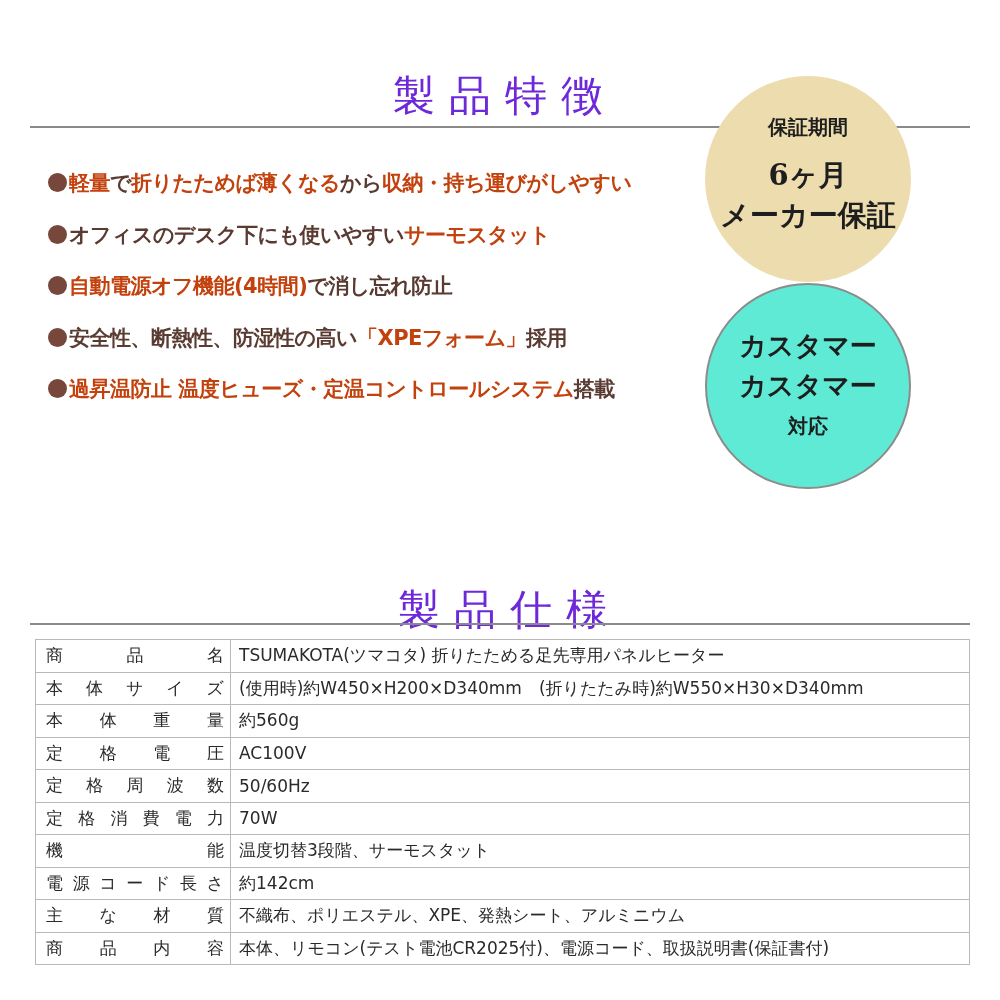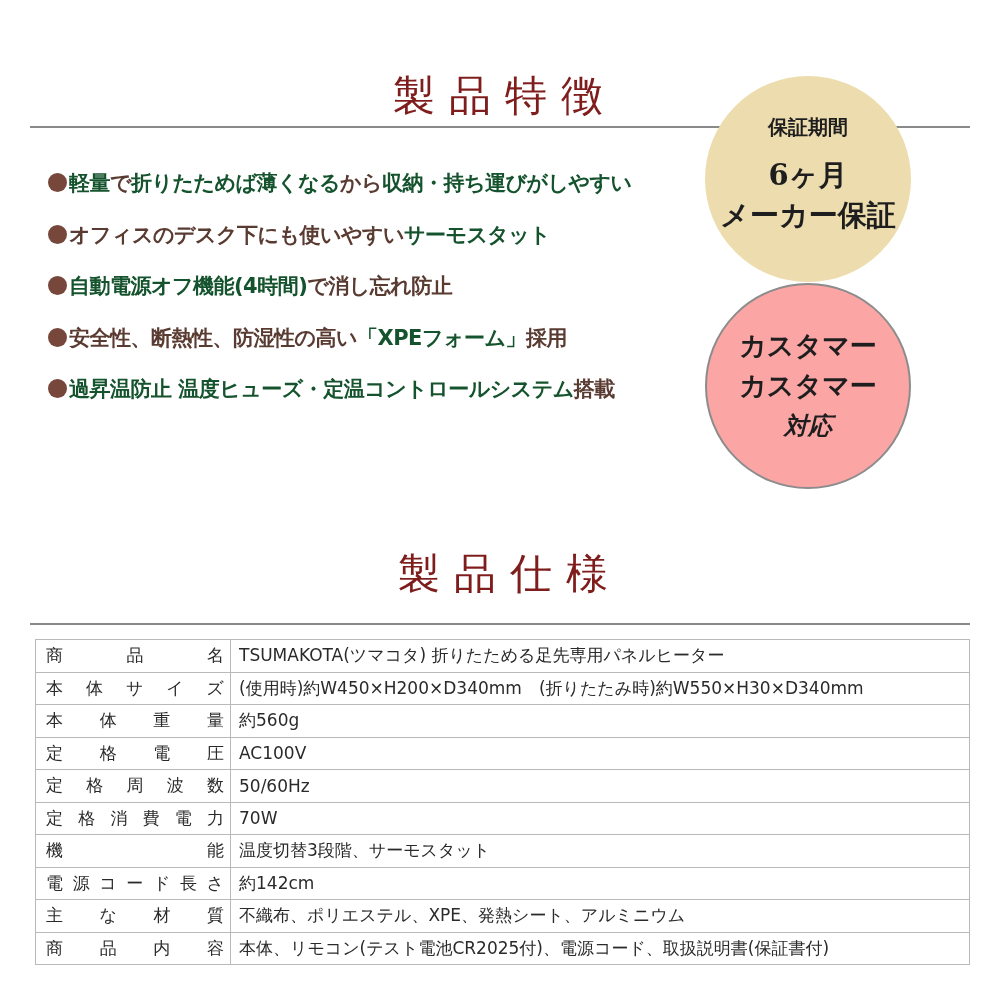--- a/index.html
+++ b/index.html
@@ -4,46 +4,46 @@
 <style>
   html, body { margin:0; padding:0; }
   body {
     width:1000px; height:1000px; position:relative; overflow:hidden;
     background:#ffffff;
     font-family:"DejaVu Sans", "Liberation Sans", sans-serif;
     color:#333;
   }
   .section-title {
     position:absolute; left:0; width:1000px; text-align:center;
-    font-size:42px; letter-spacing:14px; color:#7f1d1d; font-weight:normal;
+    font-size:42px; letter-spacing:14px; color:#6d28d9; font-weight:normal;
     padding-left:10px; box-sizing:border-box;
   }
   .rule { position:absolute; height:2px; background:#8a8a8a; }
   .features { position:absolute; left:48px; top:164px; width:640px; }
   .feature {
     height:51.5px; font-size:21px; font-weight:bold; white-space:nowrap;
     color:#5a3b32; letter-spacing:-0.5px; line-height:38px;
   }
   .bullet {
     display:inline-block; width:19px; height:19px; border-radius:50%;
     background:#76473a; vertical-align:-2px; margin-right:2px;
   }
-  .hl { color:#14532d; }
+  .hl { color:#c2410c; }
   .badge {
     position:absolute; width:206px; height:206px; border-radius:50%;
     display:flex; flex-direction:column; align-items:center; justify-content:center;
     font-family:"DejaVu Serif", "Liberation Serif", serif; font-weight:bold;
     color:#1e1e1e; text-align:center;
   }
   .badge-warranty { left:705px; top:76px; background:#ecdcae; }
   .badge-warranty .w-label { font-size:20px; margin-bottom:14px; margin-top:-10px; }
   .badge-warranty .w-main { font-size:29px; line-height:40px; }
-  .badge-support { left:705px; top:283px; background:#fca5a5; border:2px solid #8c8c8c; box-sizing:border-box; }
+  .badge-support { left:705px; top:283px; background:#5eead4; border:2px solid #8c8c8c; box-sizing:border-box; }
   .badge-support .s-line { font-size:27px; line-height:40px; }
-  .badge-support .s-line.small { font-size:24px;font-style:italic; }
+  .badge-support .s-line.small { font-size:20px; }
   table.spec {
     position:absolute; left:35px; top:639px; width:935px;
     border-collapse:collapse; font-size:17px; color:#2a2a2a;
   }
   table.spec td {
     border:1.5px solid #b9b9b9; height:31.5px; padding:0 0 0 8px;
     white-space:nowrap;
   }
   table.spec td.label {
     width:178px; padding:0 6px 0 10px;
@@ -68,21 +68,21 @@
   <div class="w-label">保証期間</div>
   <div class="w-main">6ヶ月</div>
   <div class="w-main">メーカー保証</div>
 </div>
 <div class="badge badge-support">
   <div class="s-line">カスタマー</div>
   <div class="s-line">カスタマー</div>
   <div class="s-line small">対応</div>
 </div>
 
-<div class="section-title" style="top:546px;padding-left:20px;">製品仕様</div>
+<div class="section-title" style="top:582px;padding-left:20px;">製品仕様</div>
 <div class="rule" style="left:30px; top:623px; width:940px;"></div>
 
 <table class="spec">
   <tbody id="spec-body">
       <tr>
         <td class="label">
           <div class="label-inner">
             <span>商</span>
             <span>品</span>
             <span>名</span>

